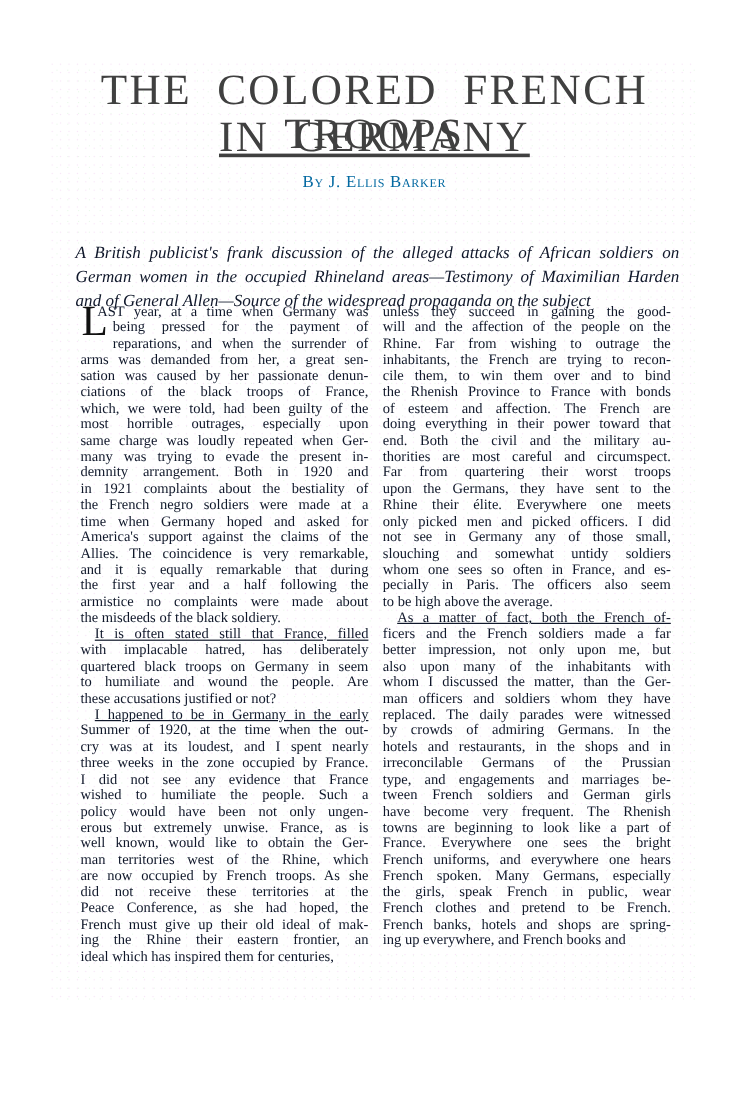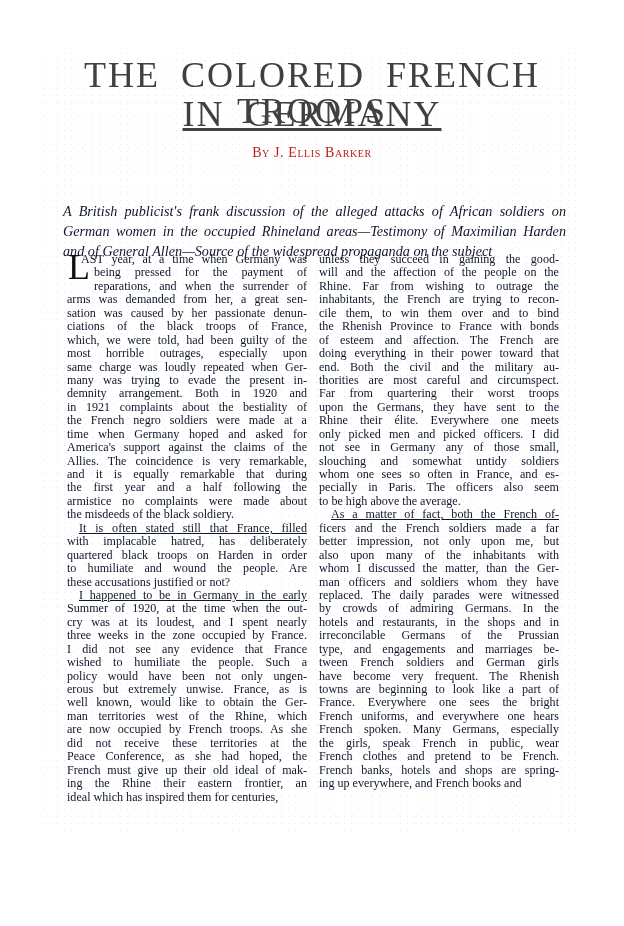--- a/index.html
+++ b/index.html
@@ -20,21 +20,21 @@
     position: absolute; left: 0; width: 624px; text-align: center;
     font-family: "Liberation Serif", "DejaVu Serif", serif;
     font-size: 36px; letter-spacing: 2px; font-weight: normal; margin: 0;
     color: #404040; line-height: 1;
   }
   .title.l1 { top: 57px; word-spacing: 10px; }
   .title.l2 { top: 96px; word-spacing: 10px; text-decoration: underline; }
   .byline {
     position: absolute; left: 0; width: 624px; top: 145px; text-align: center;
     font-family: "Liberation Serif", serif; font-size: 14px; font-variant: small-caps;
-    letter-spacing: 0.6px; color: #b91c1c;
+    letter-spacing: 0.6px; color: #0369a1;
   }
   .deck {
     position: absolute; left: 63px; width: 503px; top: 201px;
     font-family: "Liberation Serif", serif; font-style: italic; font-size: 14.2px;
     line-height: 20px; color: #0f172a;
   }
   .deck .line { display: block; text-align: justify; text-align-last: justify; white-space: nowrap; }
   .deck .line.last { text-align-last: left; }
   .col {
     position: absolute; top: 253px; width: 240px;
@@ -85,21 +85,21 @@
     <span class="ln">the French negro soldiers were made at a</span>
     <span class="ln">time when Germany hoped and asked for</span>
     <span class="ln">America's support against the claims of the</span>
     <span class="ln">Allies. The coincidence is very remarkable,</span>
     <span class="ln">and it is equally remarkable that during</span>
     <span class="ln">the first year and a half following the</span>
     <span class="ln">armistice no complaints were made about</span>
     <span class="ln end">the misdeeds of the black soldiery.</span>
     <span class="ln indent">It is often stated still that France, filled</span>
     <span class="ln">with implacable hatred, has deliberately</span>
-    <span class="ln">quartered black troops on Harden in order</span>
+    <span class="ln">quartered black troops on Germany in seem</span>
     <span class="ln">to humiliate and wound the people. Are</span>
     <span class="ln end">these accusations justified or not?</span>
     <span class="ln indent">I happened to be in Germany in the early</span>
     <span class="ln">Summer of 1920, at the time when the out-</span>
     <span class="ln">cry was at its loudest, and I spent nearly</span>
     <span class="ln">three weeks in the zone occupied by France.</span>
     <span class="ln">I did not see any evidence that France</span>
     <span class="ln">wished to humiliate the people. Such a</span>
     <span class="ln">policy would have been not only ungen-</span>
     <span class="ln">erous but extremely unwise. France, as is</span>

